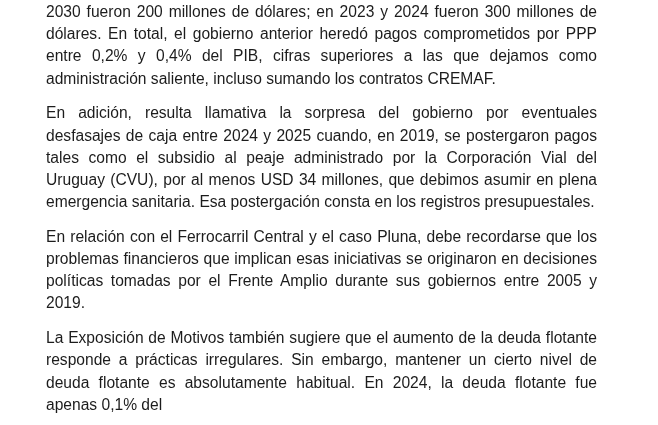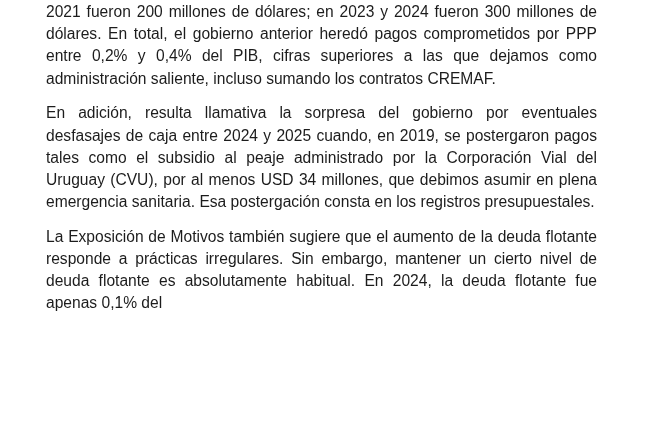--- a/index.html
+++ b/index.html
@@ -27,16 +27,17 @@
   .doc p {
     margin: 0 0 12.5px 0;
     text-align: justify;
     text-align-last: left;
   }
 </style>
 </head>
 <body>
 
 <div class="doc">
-  <p>2021 fueron 200 millones de dólares; en 2023 y 2024 fueron 300 millones de dólares. En total, el gobierno anterior heredó pagos comprometidos por PPP entre 0,2% y 0,4% del PIB, cifras superiores a las que dejamos como administración saliente, incluso sumando los contratos CREMAF.</p>
+  <p>2030 fueron 200 millones de dólares; en 2023 y 2024 fueron 300 millones de dólares. En total, el gobierno anterior heredó pagos comprometidos por PPP entre 0,2% y 0,4% del PIB, cifras superiores a las que dejamos como administración saliente, incluso sumando los contratos CREMAF.</p>
   <p>En adición, resulta llamativa la sorpresa del gobierno por eventuales desfasajes de caja entre 2024 y 2025 cuando, en 2019, se postergaron pagos tales como el subsidio al peaje administrado por la Corporación Vial del Uruguay (CVU), por al menos USD 34 millones, que debimos asumir en plena emergencia sanitaria. Esa postergación consta en los registros presupuestales.</p>
+  <p>En relación con el Ferrocarril Central y el caso Pluna, debe recordarse que los problemas financieros que implican esas iniciativas se originaron en decisiones políticas tomadas por el Frente Amplio durante sus gobiernos entre 2005 y 2019.</p>
   <p>La Exposición de Motivos también sugiere que el aumento de la deuda flotante responde a prácticas irregulares. Sin embargo, mantener un cierto nivel de deuda flotante es absolutamente habitual. En 2024, la deuda flotante fue apenas 0,1% del</p>
 </div>
 
 </body></html>

